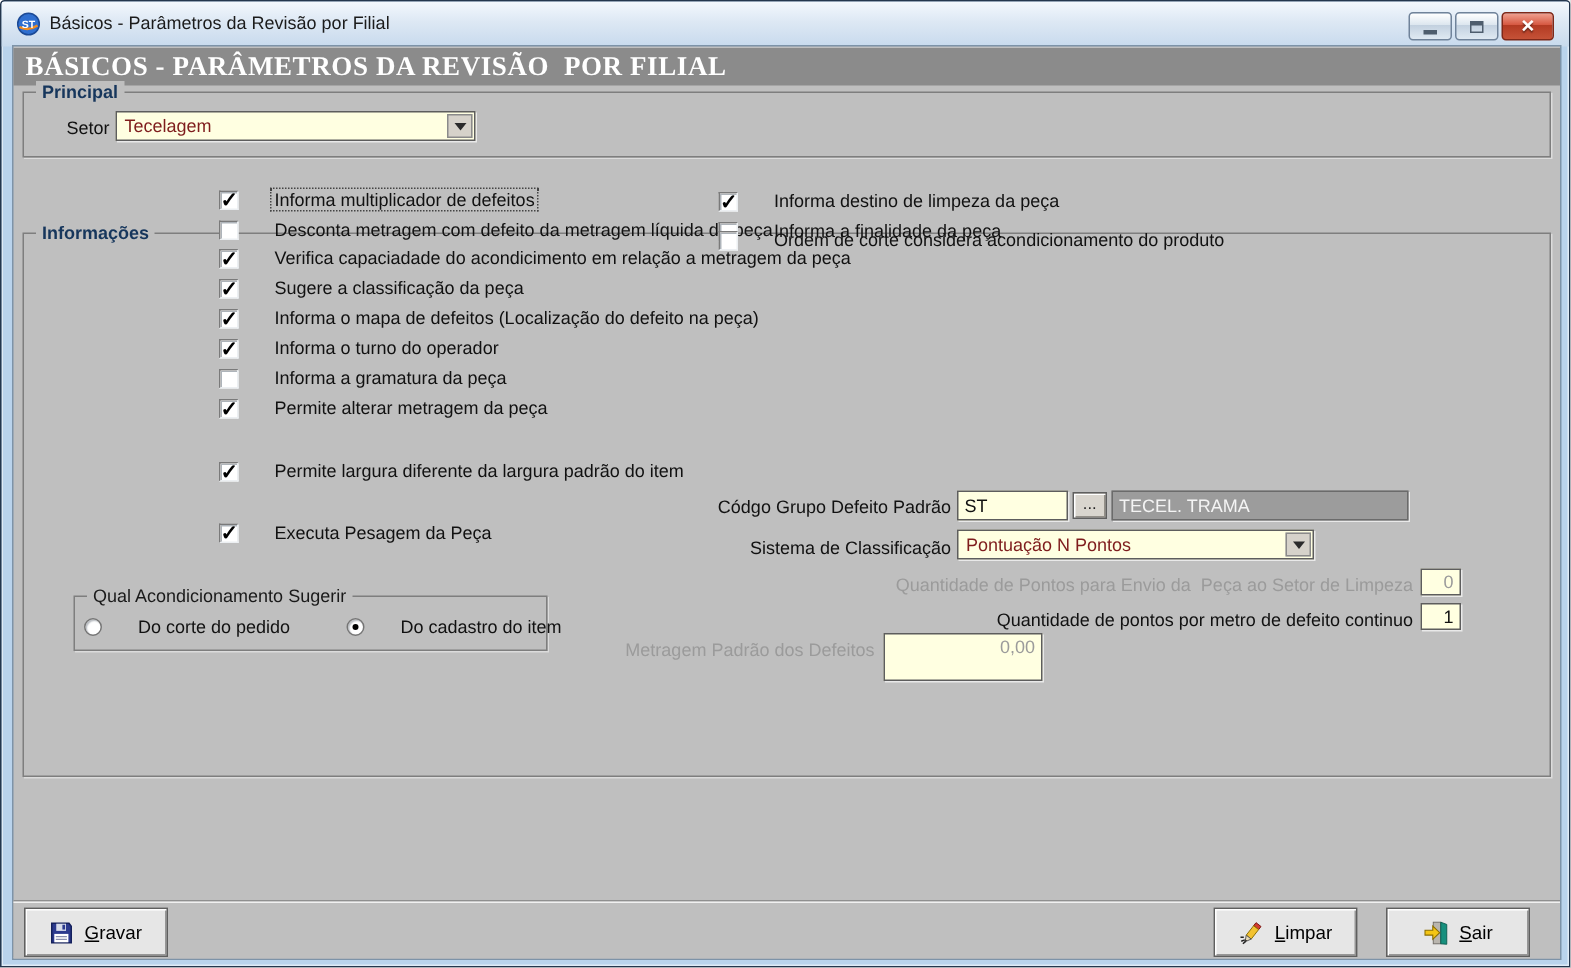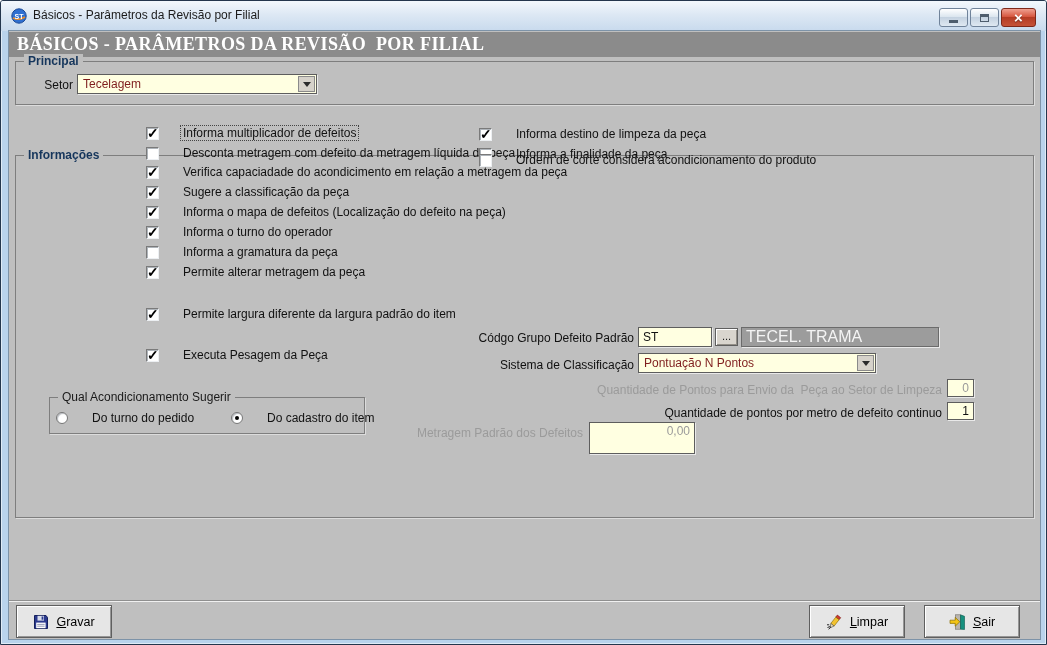--- a/index.html
+++ b/index.html
@@ -59,21 +59,21 @@
   .radio.on::after { content:""; position:absolute; left:3px; top:3px; width:4px; height:4px;
     border-radius:50%; background:#000; }
 
   
   .field { position:absolute; background:#ffffe1; border:1px solid #5d5d5d;
     box-shadow:1px 1px 0 #e9e9e9; font-size:12px; color:#111; }
   .field .tx { display:block; line-height:18px; padding:0 4px; }
   .field.num .tx { text-align:right; }
   .field.dis .tx { color:#9b9b9b; }
   .field.ro { background:#9c9c9c; border-color:#6b6b6b; }
-  .field.ro .tx { color:#f4f4f4; font-size:16px; }
+  .field.ro .tx { color:#f4f4f4; font-size:12px; }
 
   .combo { position:absolute; background:#ffffe1; border:1px solid #5d5d5d;
     box-shadow:1px 1px 0 #e9e9e9; display:flex; }
   .combo .combo-text { flex:1; font-size:12px; color:#7f1d1d; line-height:18px; padding:0 5px;
     overflow:hidden; white-space:nowrap; }
   .combo-btn { width:17px; margin:1px; background:#d6d2ca; border:1px solid #8a8a8a;
     display:flex; align-items:center; justify-content:center; }
   .darr { width:0; height:0; border-left:4px solid transparent; border-right:4px solid transparent;
     border-top:5px solid #2b2b2b; }
 
@@ -221,21 +221,21 @@
     <span class="lbl r dis" style="left:374px; top:395px; width:200px;">Metragem Padrão dos Defeitos</span>
     <div class="field num dis" style="left:580px; top:391px; width:106px; height:32px;">
       <span class="tx" style="line-height:17px;">0,00</span>
     </div>
 
     <div class="groupbox" style="left:40px; top:366px; width:316px; height:37px;">
       <span class="legend plain">Qual Acondicionamento Sugerir</span>
     </div>
     <div class="cbrow" style="left:47px; top:379px;">
       <span class="radio"></span>
-      <span class="cb-label">Do turno do pedido</span>
+      <span class="cb-label">Do corte do pedido</span>
     </div>
     <div class="cbrow" style="left:222px; top:379px;">
       <span class="radio on"></span>
       <span class="cb-label">Do cadastro do item</span>
     </div>
 
     <div class="footer"></div>
     <div class="btn" style="left:7px; top:574px;">
       <span class="ico">
         <svg width="16" height="16" viewBox="0 0 16 16">

